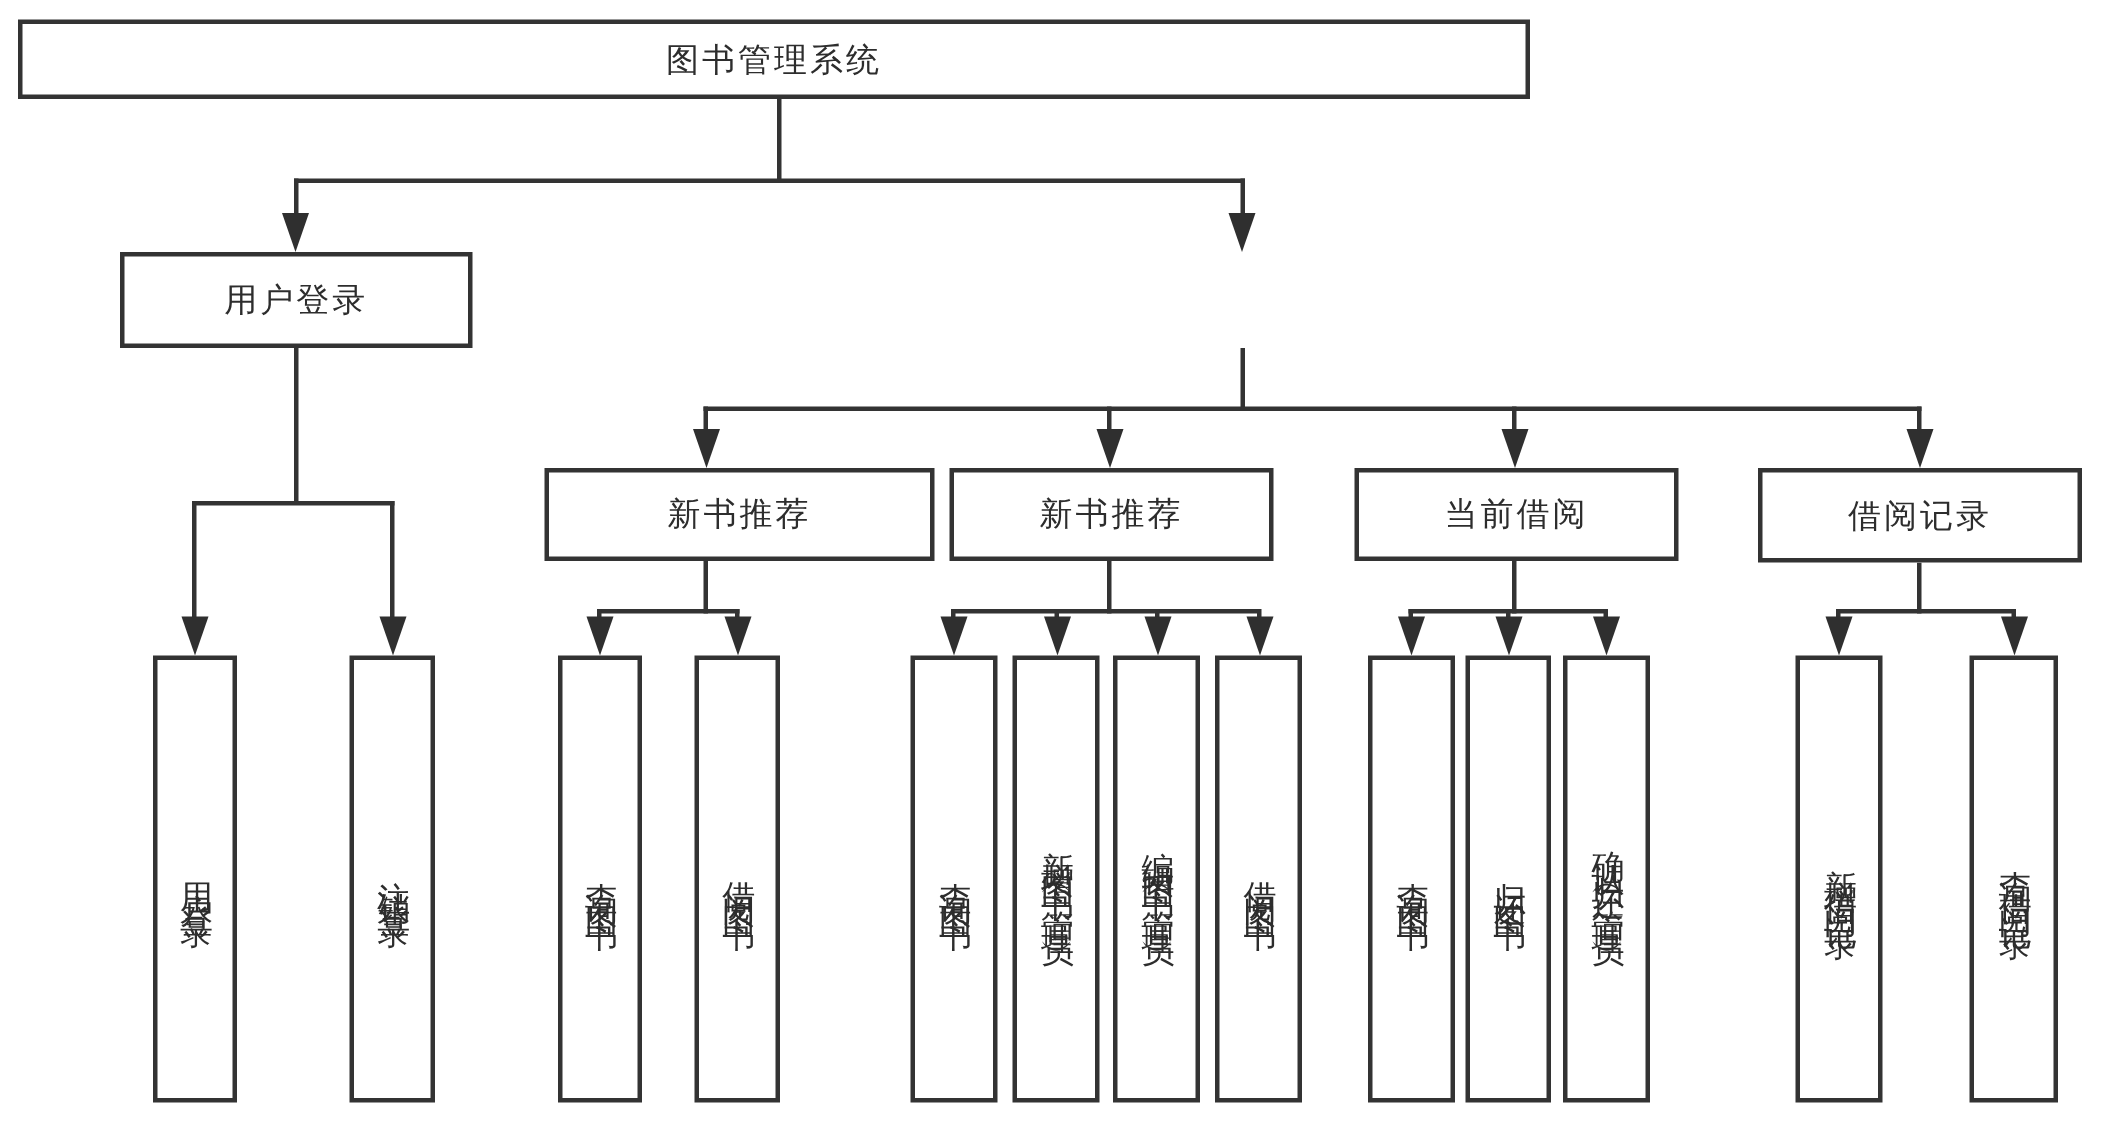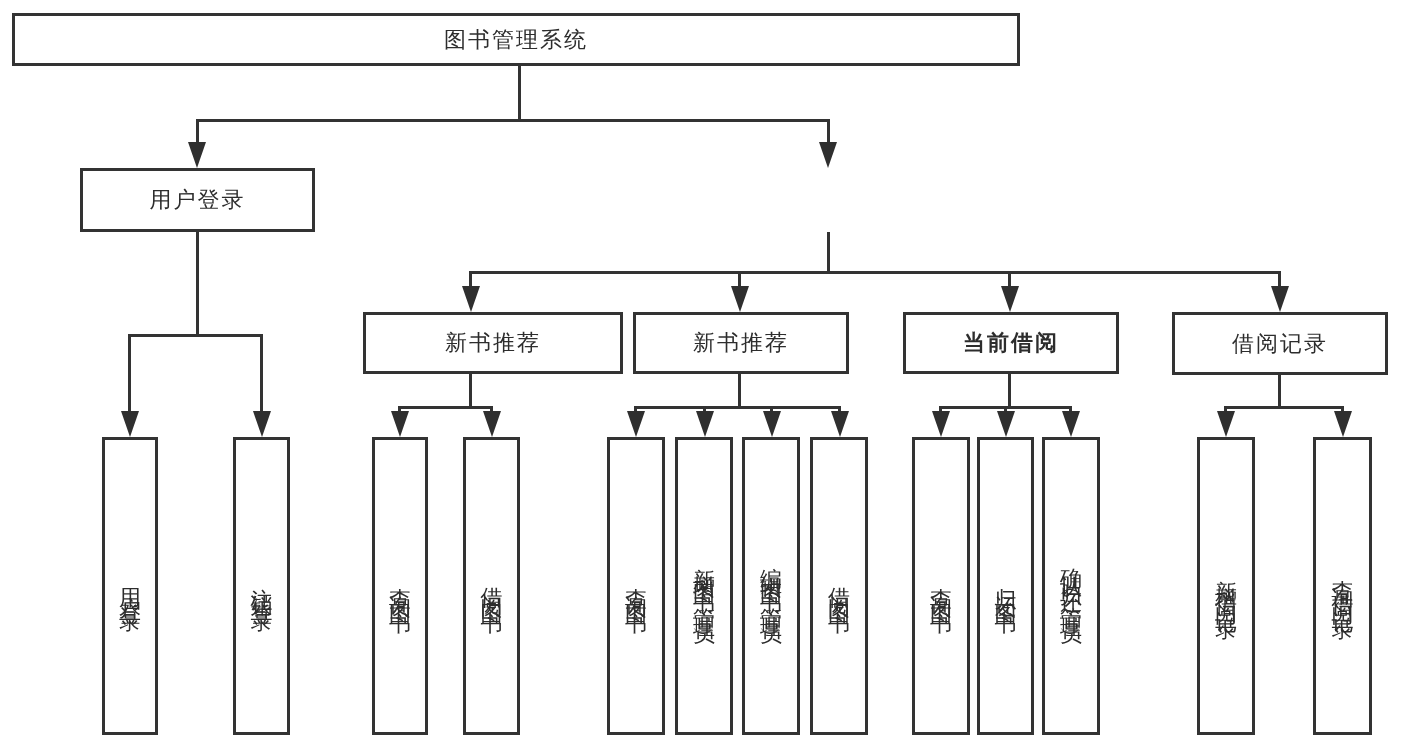--- a/index.html
+++ b/index.html
@@ -101,21 +101,21 @@
   <div class="arrow" style="left:462px; top:286px;"></div>
   <div class="vline" style="left:738px; top:271px; height:18px;"></div>
   <div class="arrow" style="left:731px; top:286px;"></div>
   <div class="vline" style="left:1008px; top:271px; height:18px;"></div>
   <div class="arrow" style="left:1001px; top:286px;"></div>
   <div class="vline" style="left:1278px; top:271px; height:18px;"></div>
   <div class="arrow" style="left:1271px; top:286px;"></div>
 
   <div class="box" style="left:363px; top:312px; width:260px; height:62px;">新书推荐</div>
   <div class="box" style="left:633px; top:312px; width:216px; height:62px;">新书推荐</div>
-  <div class="box" style="left:903px; top:312px; width:216px; height:62px;font-weight:bold;">当前借阅</div>
+  <div class="box" style="left:903px; top:312px; width:216px; height:62px;">当前借阅</div>
   <div class="box" style="left:1172px; top:312px; width:216px; height:63px;">借阅记录</div>
 
   <div class="vline" style="left:469px; top:374px; height:35px;"></div>
   <div class="hline" style="left:398px; top:406px; width:95px;"></div>
   <div class="vline" style="left:398px; top:406px; height:8px;"></div>
   <div class="arrow" style="left:391px; top:411px;"></div>
   <div class="vline" style="left:490px; top:406px; height:8px;"></div>
   <div class="arrow" style="left:483px; top:411px;"></div>
 
   <div class="vline" style="left:738px; top:374px; height:35px;"></div>

